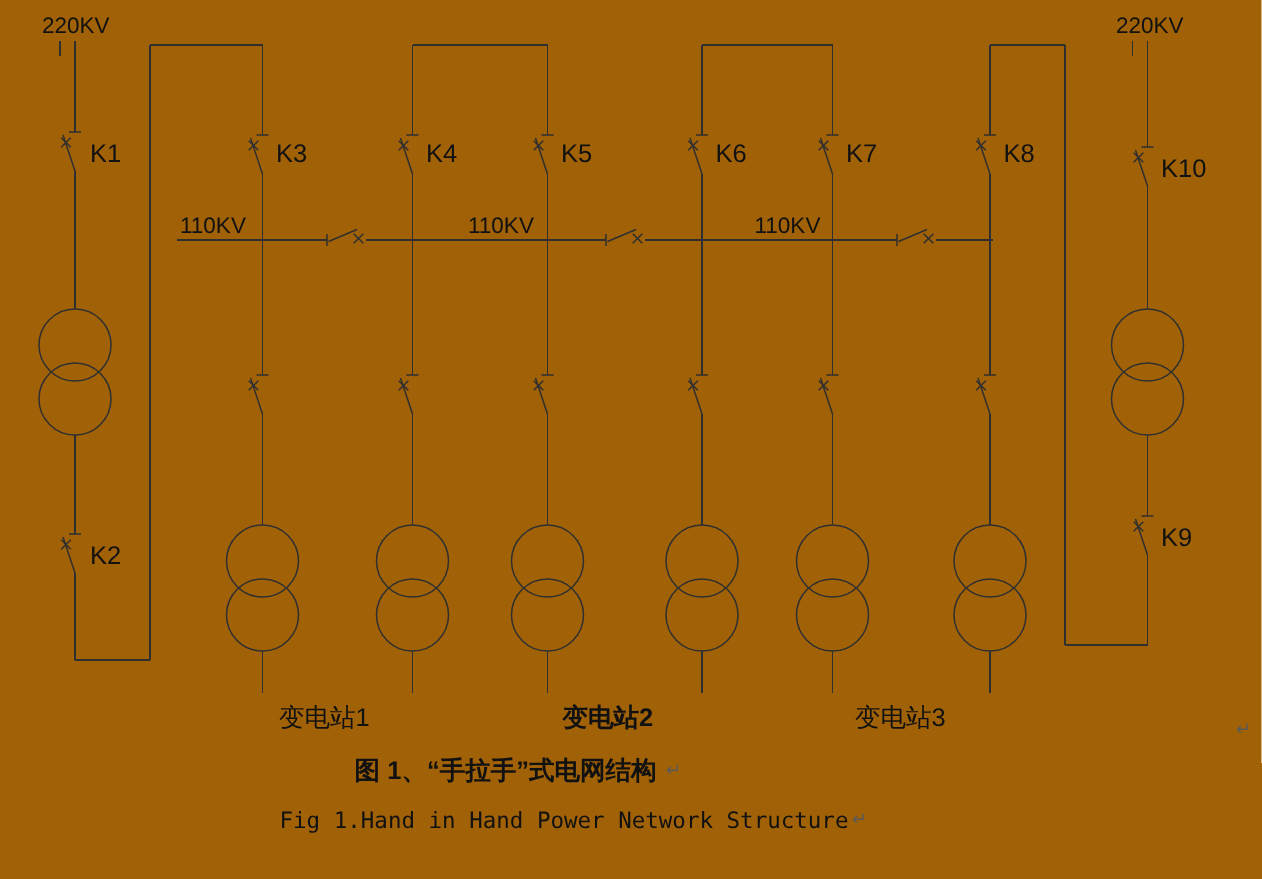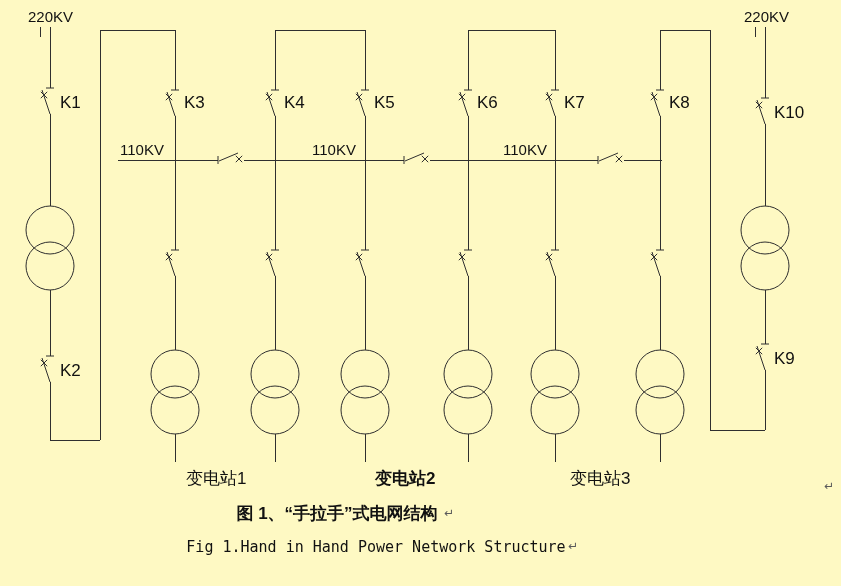--- a/index.html
+++ b/index.html
@@ -1,16 +1,16 @@
 <!DOCTYPE html>
 <html><head>
 <meta charset="utf-8">
 <style>
   html,body{margin:0;padding:0;background:#ffffff;}
-  #stage{position:relative;width:841px;height:586px;background:#fef9c3;overflow:hidden;}
+  #stage{position:relative;width:841px;height:586px;background:#a16207;overflow:hidden;}
   #stage svg{position:absolute;left:0;top:0;}
   .wire{stroke:#2f2f2f;stroke-width:1;fill:none;shape-rendering:crispEdges;}
   .sym{stroke:#2f2f2f;stroke-width:1;fill:none;}
   text{fill:#111111;font-family:"Liberation Sans","DejaVu Sans",sans-serif;}
   .kv{font-size:15px;}
   .klbl{font-size:17px;}
   .sub{font-size:17px;}
   .bold{font-weight:bold;}
   .cap-zh{font-size:17px;font-weight:bold;text-anchor:middle;}
   .cap-en{font-size:15px;font-family:"DejaVu Sans Mono","Liberation Mono",monospace;text-anchor:middle;}

